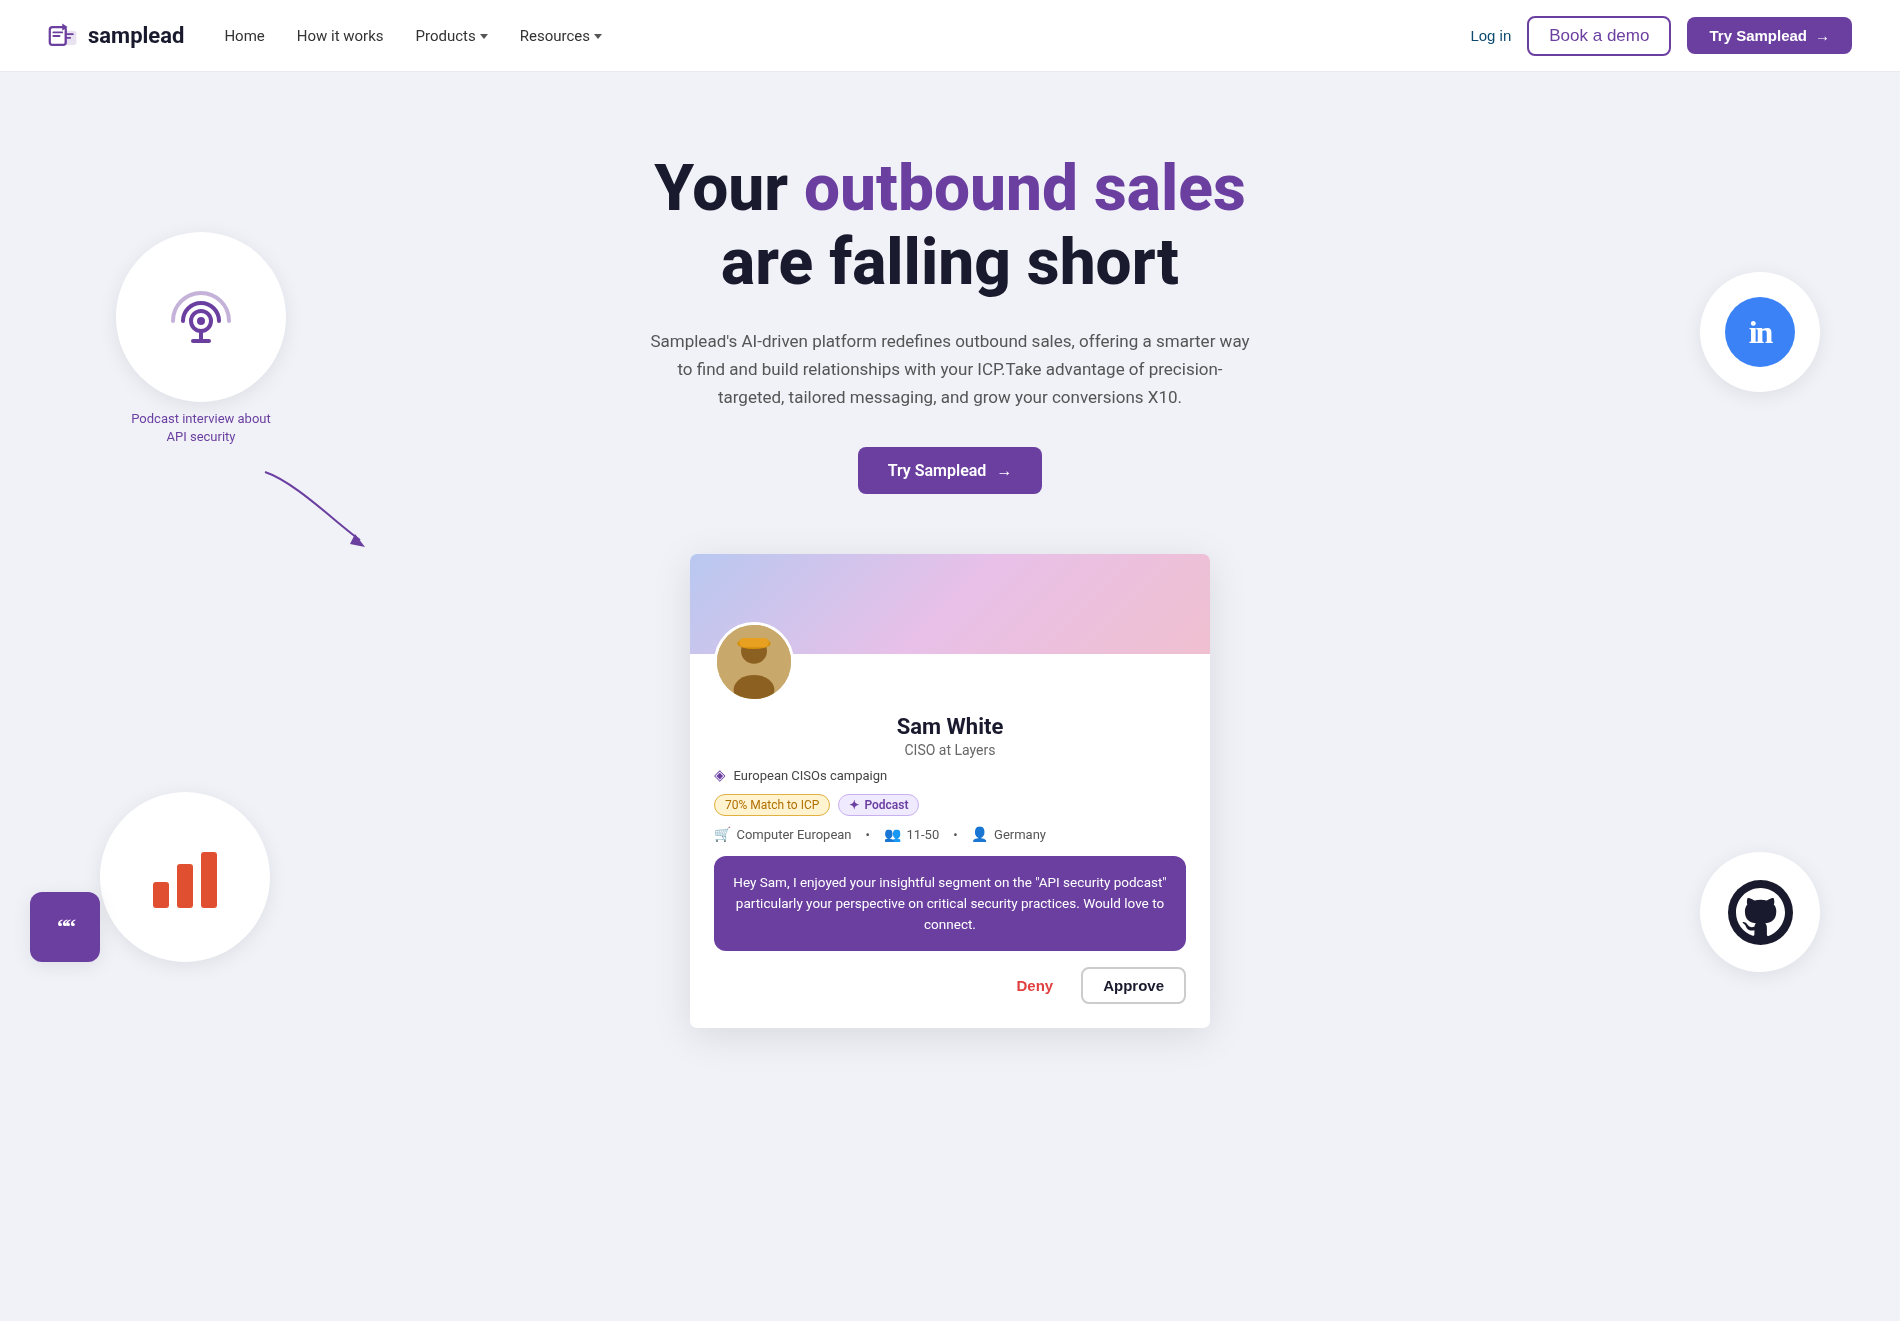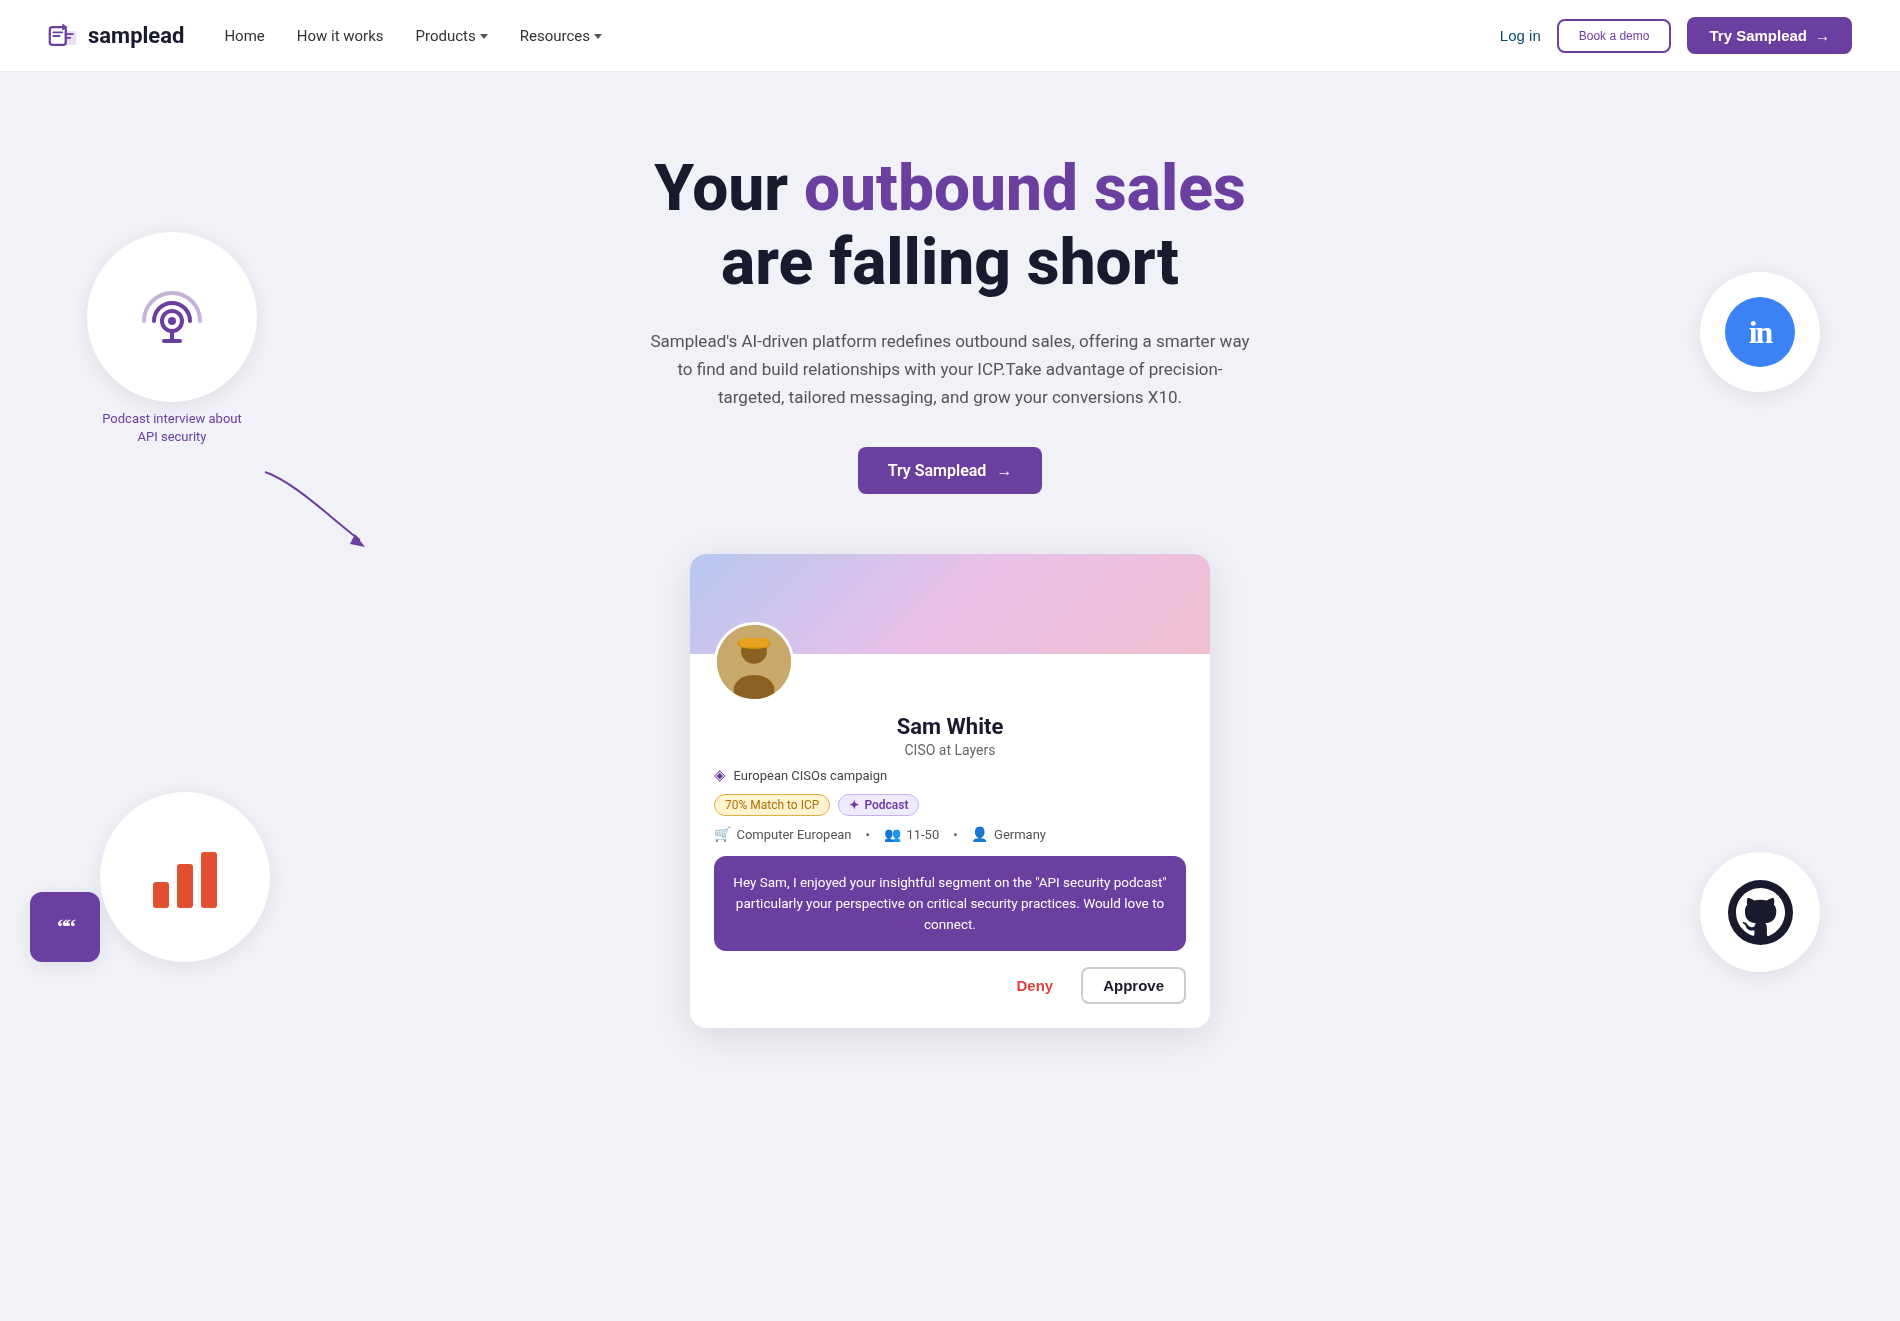--- a/index.html
+++ b/index.html
@@ -72,21 +72,21 @@
       gap: 16px;
     }
     .btn-login {
       font-size: 15px;
       color: #0c4a6e;
       background: none;
       border: none;
       cursor: pointer;
     }
     .btn-demo {
-      font-size: 12px;
+      font-size: 17px;
       color: #6b3fa0;
       background: #fff;
       border: 2px solid #6b3fa0;
       border-radius: 8px;
       padding: 8px 20px;
       cursor: pointer;
     }
     .btn-try {
       font-size: 15px;
       color: #fff;
@@ -146,21 +146,21 @@
       background: #fff;
       display: flex;
       flex-direction: column;
       align-items: center;
       justify-content: center;
       box-shadow: 0 4px 20px rgba(0,0,0,0.08);
     }
     .float-icon-podcast {
       width: 170px;
       height: 170px;
-      left: 87px;
+      left: 116px;
       top: 160px;
     }
     .float-icon-linkedin {
       width: 120px;
       height: 120px;
       right: 80px;
       top: 200px;
     }
     .float-icon-chart {
       width: 170px;
@@ -201,21 +201,21 @@
     }
 
     
     .card-wrapper {
       position: relative;
       margin: 60px auto 0;
       max-width: 520px;
     }
     .profile-card {
       background: #fff;
-      border-radius: 16px;
+      border-radius: 7px;
       overflow: hidden;
       box-shadow: 0 8px 40px rgba(0,0,0,0.10);
     }
     .card-gradient-top {
       height: 100px;
       background: linear-gradient(135deg, #b8c8f0 0%, #e8c0e8 50%, #f0c0d0 100%);
     }
     .card-body {
       padding: 16px 24px 24px;
     }

